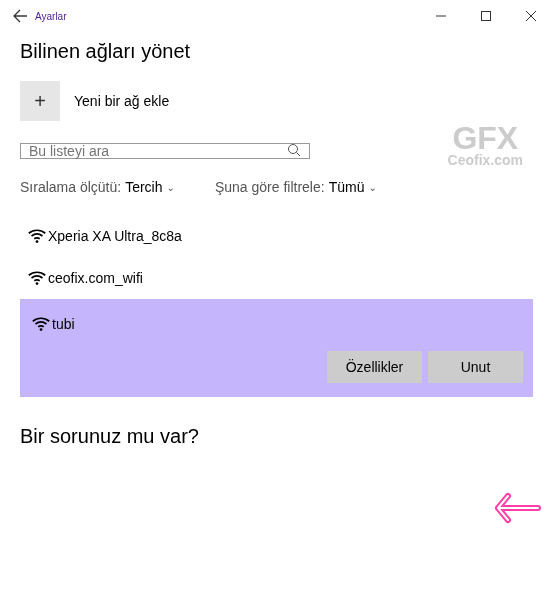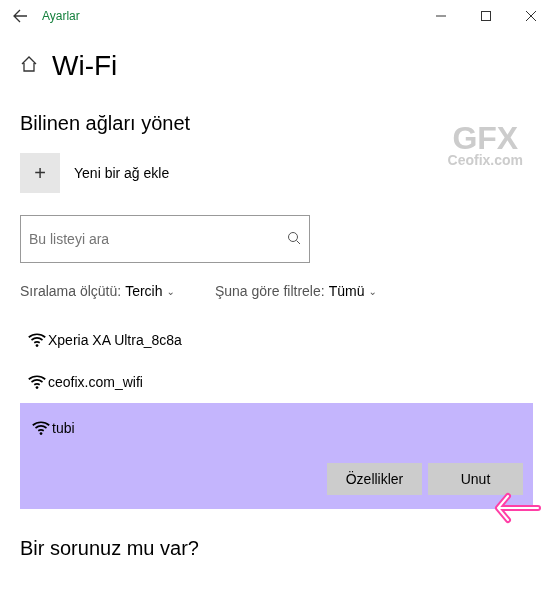--- a/index.html
+++ b/index.html
@@ -20,23 +20,23 @@
   }
   .titlebar .back {
     width: 28px;
     height: 28px;
     display: flex;
     align-items: center;
     justify-content: center;
     font-size: 14px;
   }
   .titlebar .title {
-    font-size: 12px;
-    color: #15803d;
-    margin-left: 8px;
+    font-size: 10px;
+    color: #4c1d95;
+    margin-left: 1px;
   }
   .titlebar .controls {
     margin-left: auto;
     display: flex;
   }
   .titlebar .controls .ctrl {
     width: 45px;
     height: 32px;
     display: flex;
     align-items: center;
@@ -80,21 +80,21 @@
     align-items: center;
     justify-content: center;
     font-size: 20px;
     color: #333;
   }
   .add-label {
     font-size: 14px;
   }
   .search-box {
     width: 290px;
-    height: 48px;
+    height: 16px;
     border: 1px solid #999;
     display: flex;
     align-items: center;
     padding: 0 8px;
     margin-bottom: 20px;
   }
   .search-box input {
     border: none;
     outline: none;
     flex: 1;
@@ -141,21 +141,21 @@
     height: 22px;
   }
   .net-name {
     flex: 1;
   }
   .buttons-row {
     width: 100%;
     display: flex;
     justify-content: flex-end;
     gap: 6px;
-    margin-top: 24px;
+    margin-top: 16px;
   }
   .btn {
     min-width: 95px;
     height: 32px;
     background: #ccc;
     border: none;
     font-size: 14px;
     font-family: inherit;
     cursor: pointer;
   }
@@ -209,28 +209,20 @@
     <div class="ctrl">
       <svg width="10" height="10">
           <path d="M0 0 L10 10 M10 0 L0 10" stroke="#333" stroke-width="1"></path>
         </svg>
     </div>
   </div>
 </div>
 
 <div class="content">
 
-  <div class="header-row">
-    <span class="home">
-      <svg width="18" height="18" viewBox="0 0 18 18">
-          <path d="M2 9 L9 2 L16 9 M4 8 V16 H14 V8" stroke="#333" stroke-width="1.3" fill="none"></path>
-        </svg>
-    </span>
-    <h1>Wi-Fi</h1>
-  </div>
 
   <div class="subhead">Bilinen ağları yönet</div>
 
   <div class="add-row">
     <div class="plus-box">+</div>
     <div class="add-label">Yeni bir ağ ekle</div>
   </div>
 
   <div class="search-box">
     <input type="text" placeholder="Bu listeyi ara" style="">

